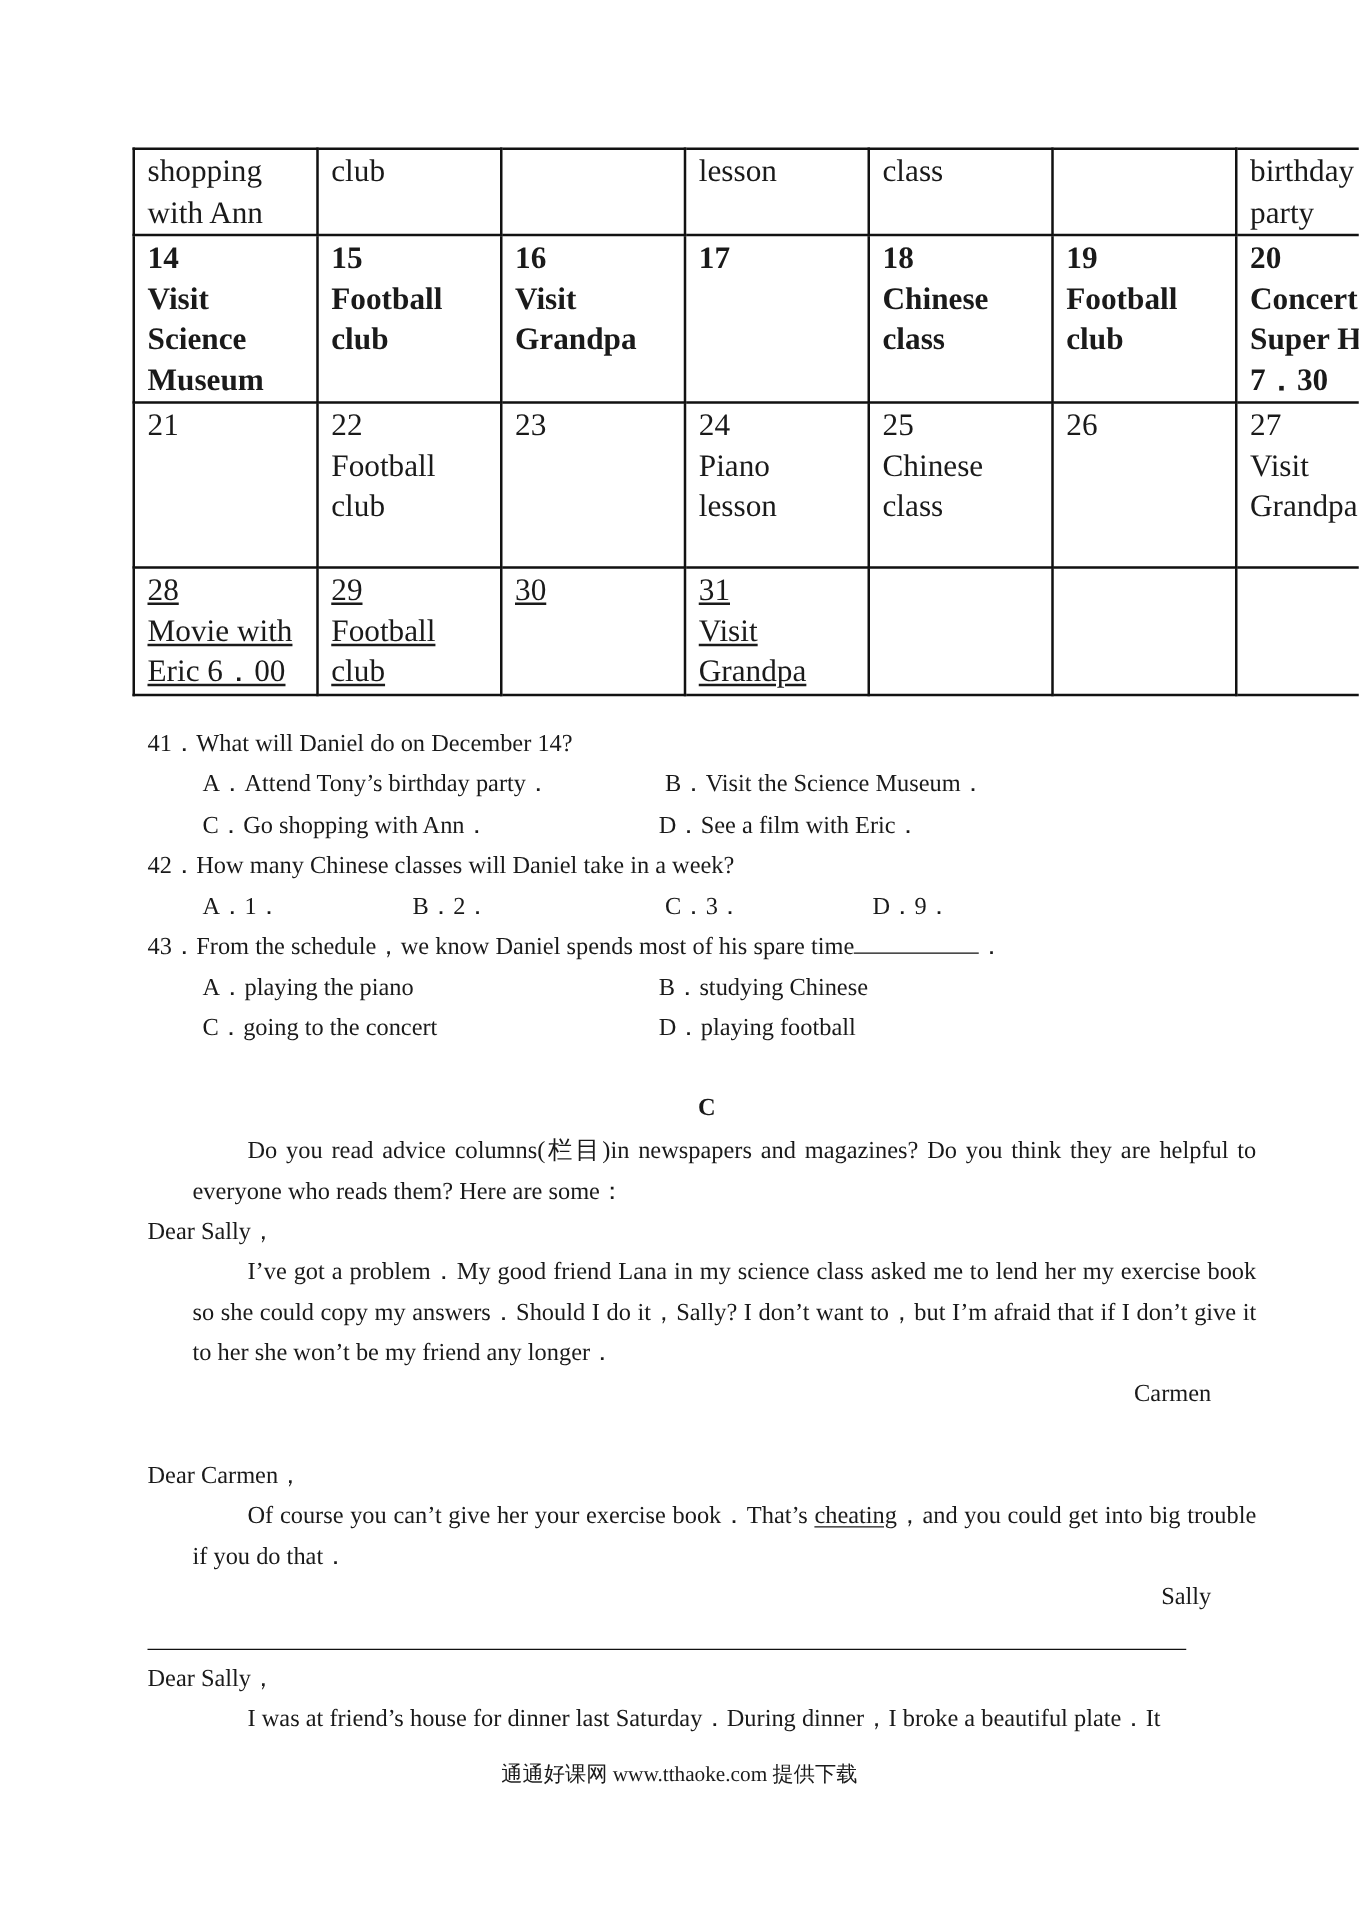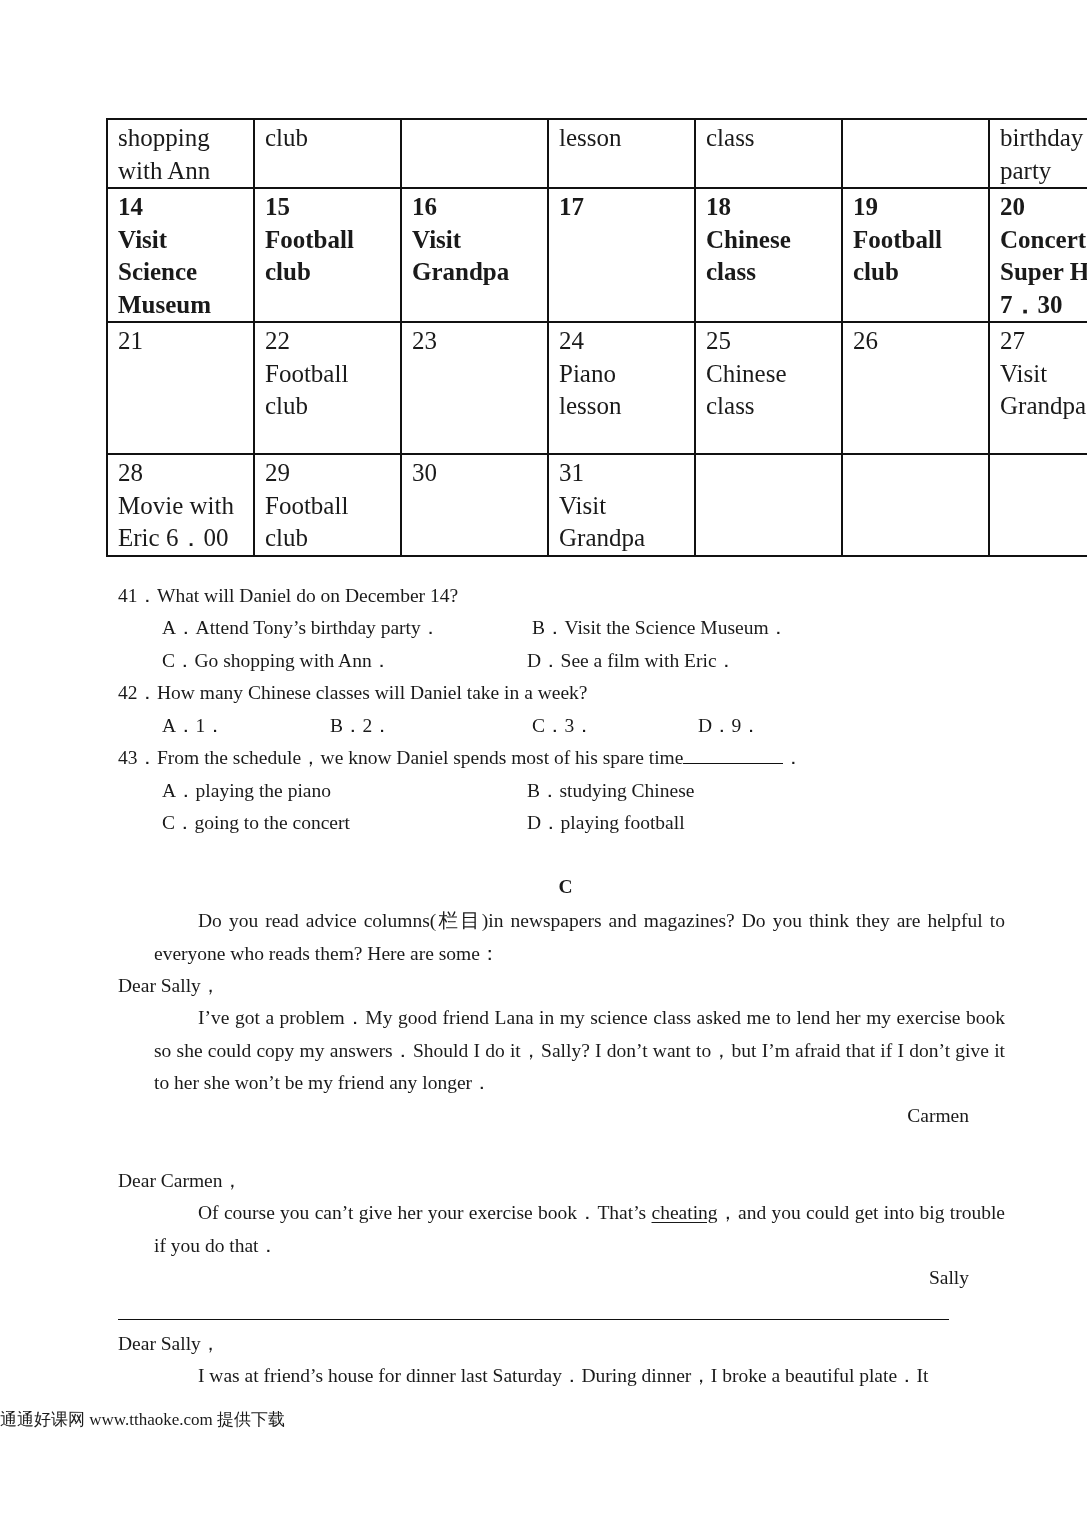--- a/index.html
+++ b/index.html
@@ -17,38 +17,38 @@
       border: 2px solid #111;
       vertical-align: top;
       padding: 2px 10px 0 10px;
       line-height: 32.5px;
       font-size: 25px;
       width: 125px;
     }
     .schedule tr.r0 td { height: 63px; }
     .schedule tr.r1 td { height: 128px; font-weight: bold; }
     .schedule tr.r2 td { height: 128px; }
-    .schedule tr.r3 td { height: 96px; }
+    .schedule tr.r3 td { height: 96px; text-decoration: underline; }
     .cell-line { display: block; white-space: nowrap; }
 
     .q { position: absolute; left: 118px; line-height: 32.5px; white-space: nowrap; }
     .opt { position: absolute; line-height: 32.5px; white-space: nowrap; }
     .blank { display: inline-block; width: 100px; border-bottom: 1.5px solid #111; height: 18px; vertical-align: baseline; }
 
     .para {
       position: absolute; left: 118px; width: 851px;
       line-height: 32.5px; text-align: justify;
     }
     .indent { text-indent: 44px; margin-left: 36px; }
     .line { position: absolute; left: 118px; line-height: 32.5px; white-space: nowrap; }
     .right { position: absolute; right: 118px; line-height: 32.5px; white-space: nowrap; text-align: right; margin-left: 32px; }
     .section-title { position: absolute; left: 0; width: 1131px; text-align: center; font-weight: bold; line-height: 32.5px; }
     .divider { position: absolute; left: 118px; width: 831px; top: 1319px; border-top: 1.5px solid #111; }
     .underline { text-decoration: underline; text-underline-offset: 3px; }
-    .footer { position: absolute; left: 0; width: 1087px; top: 1406px; text-align: left; font-size: 17px; line-height: 28px; }
+    .footer { position: absolute; left: 0; width: 1087px; top: 1406px; text-align: center; font-size: 17px; line-height: 28px; }
   </style>
 </head>
 <body>
 
 <table class="schedule">
   <tbody id="schedule-body">
       <tr class="r0">
         <td>
           <span class="cell-line">shopping</span>
           <span class="cell-line">with Ann</span>

